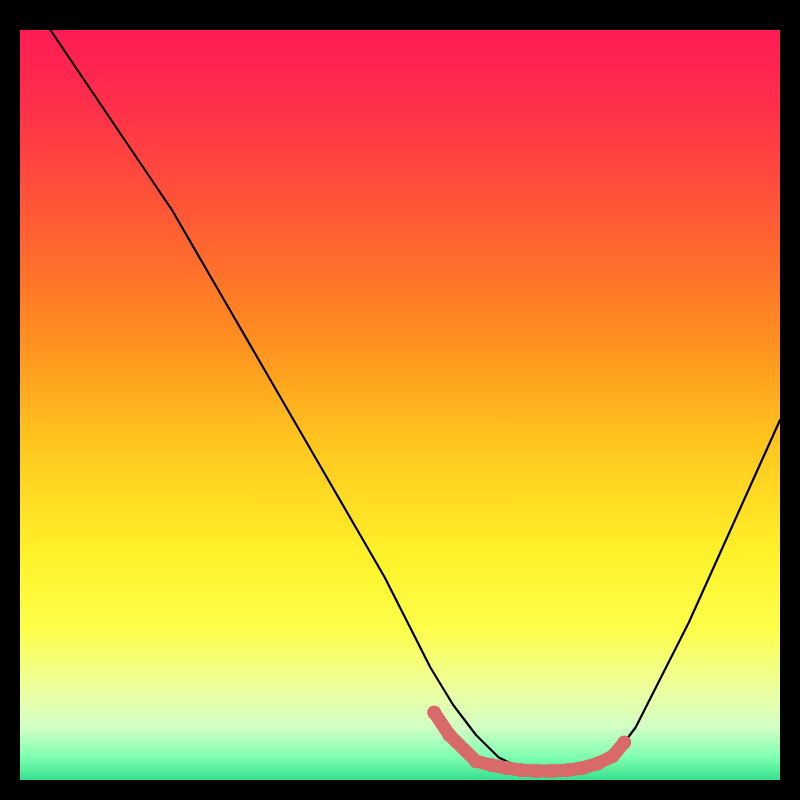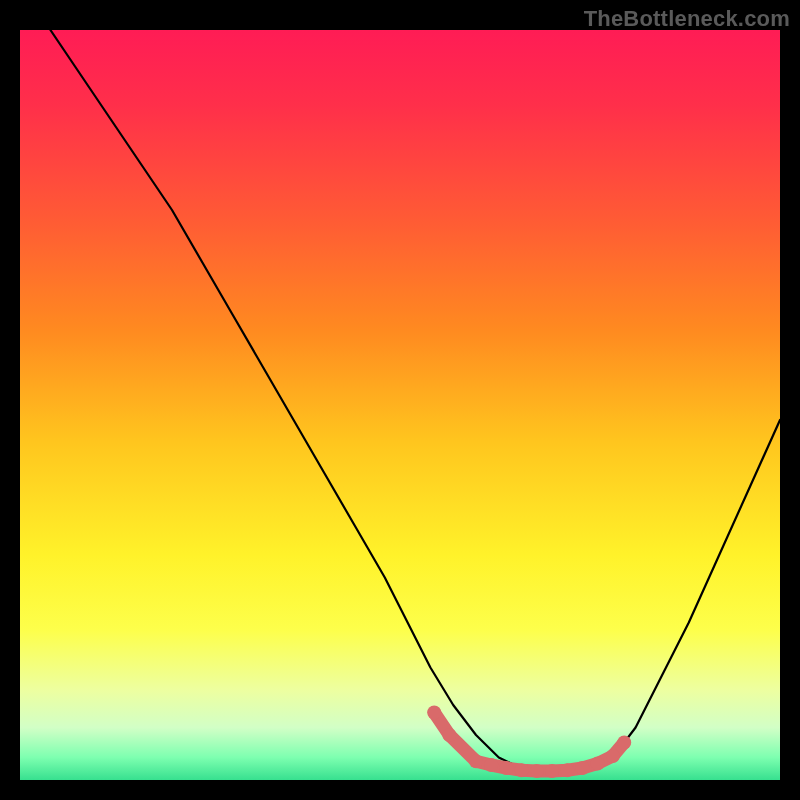--- a/index.html
+++ b/index.html
@@ -21,21 +21,20 @@
     top: 30px;
     width: 760px;
     height: 750px;
   }
   svg { display: block; }
 </style>
 </head>
 <body>
 <div class="container">
 
-  <div class="watermark">TheBottleneck.com</div>
 
   <div class="plot-area">
     <svg id="chart-svg" width="760" height="750" viewBox="0 0 760 750">
         <defs>
           <linearGradient id="bg-grad" x1="0" y1="0" x2="0" y2="1">
             <stop offset="0%" stop-color="#ff1c55"></stop>
             <stop offset="10%" stop-color="#ff2f4a"></stop>
             <stop offset="25%" stop-color="#ff5a35"></stop>
             <stop offset="40%" stop-color="#ff8a20"></stop>
             <stop offset="55.00000000000001%" stop-color="#ffc61e"></stop>

